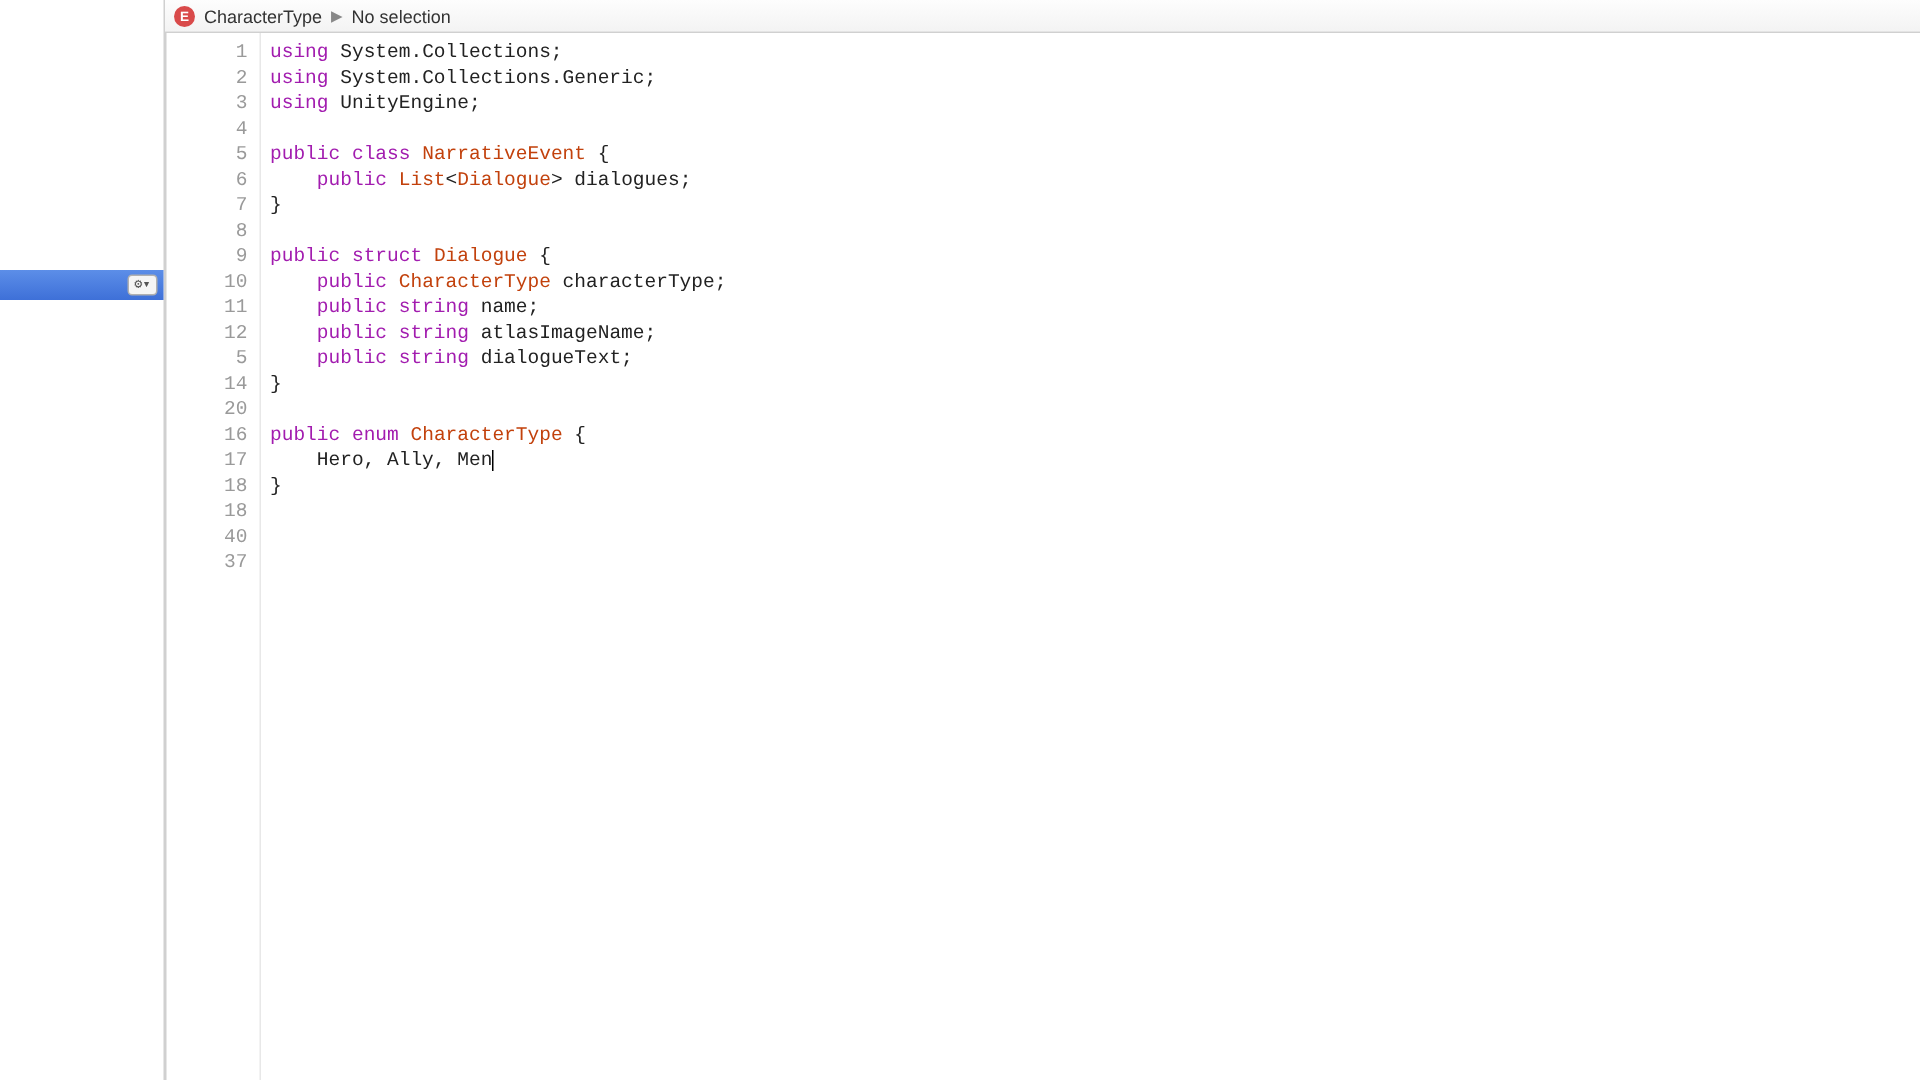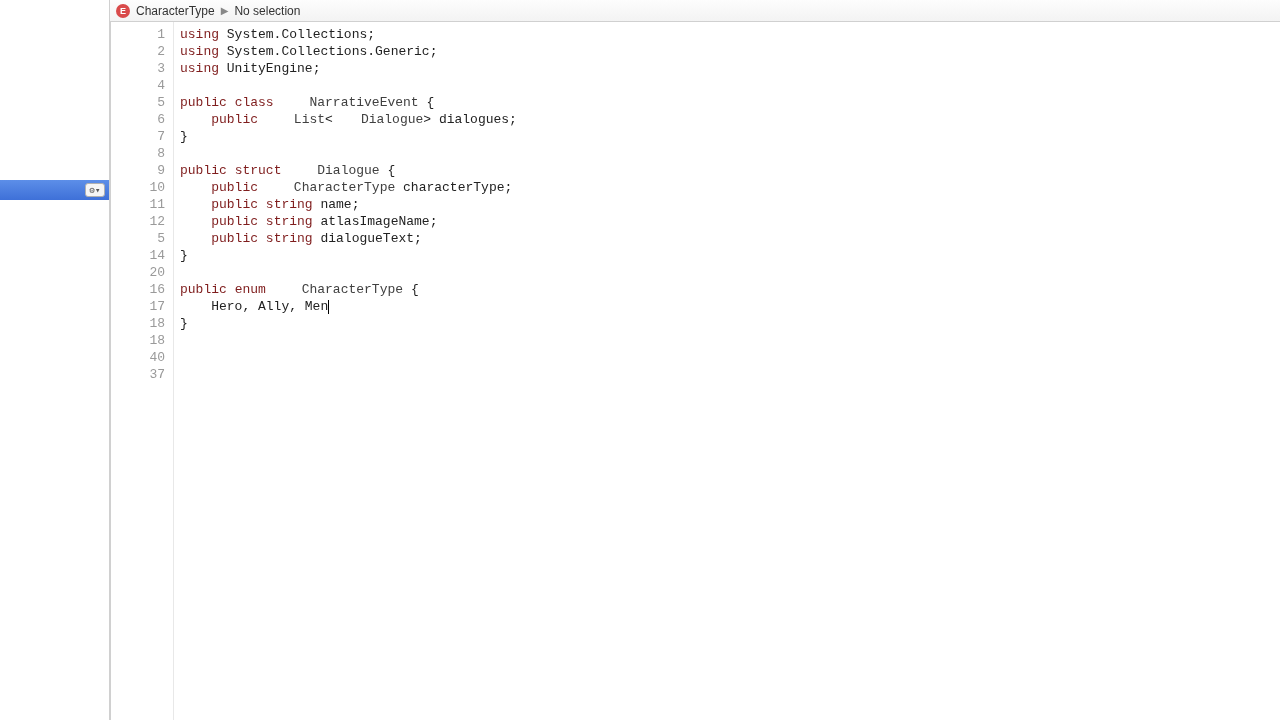--- a/index.html
+++ b/index.html
@@ -98,22 +98,22 @@
   }
   .code {
     flex: 1;
     padding-top: 4px;
     padding-left: 6px;
     font-size: 13px;
     line-height: 17px;
     white-space: pre;
     color: #222;
   }
-  .kw { color: #7f1d1d; }
-  .type { color: #404040; margin-left: 28px; }
+  .kw { color: #a21caf; }
+  .type { color: #c2410c; }
   .caret {
     display: inline-block;
     width: 1px;
     height: 14px;
     background: #000;
     vertical-align: text-bottom;
     margin-left: 0;
   }
   .line { height: 17px; }
 </style>

